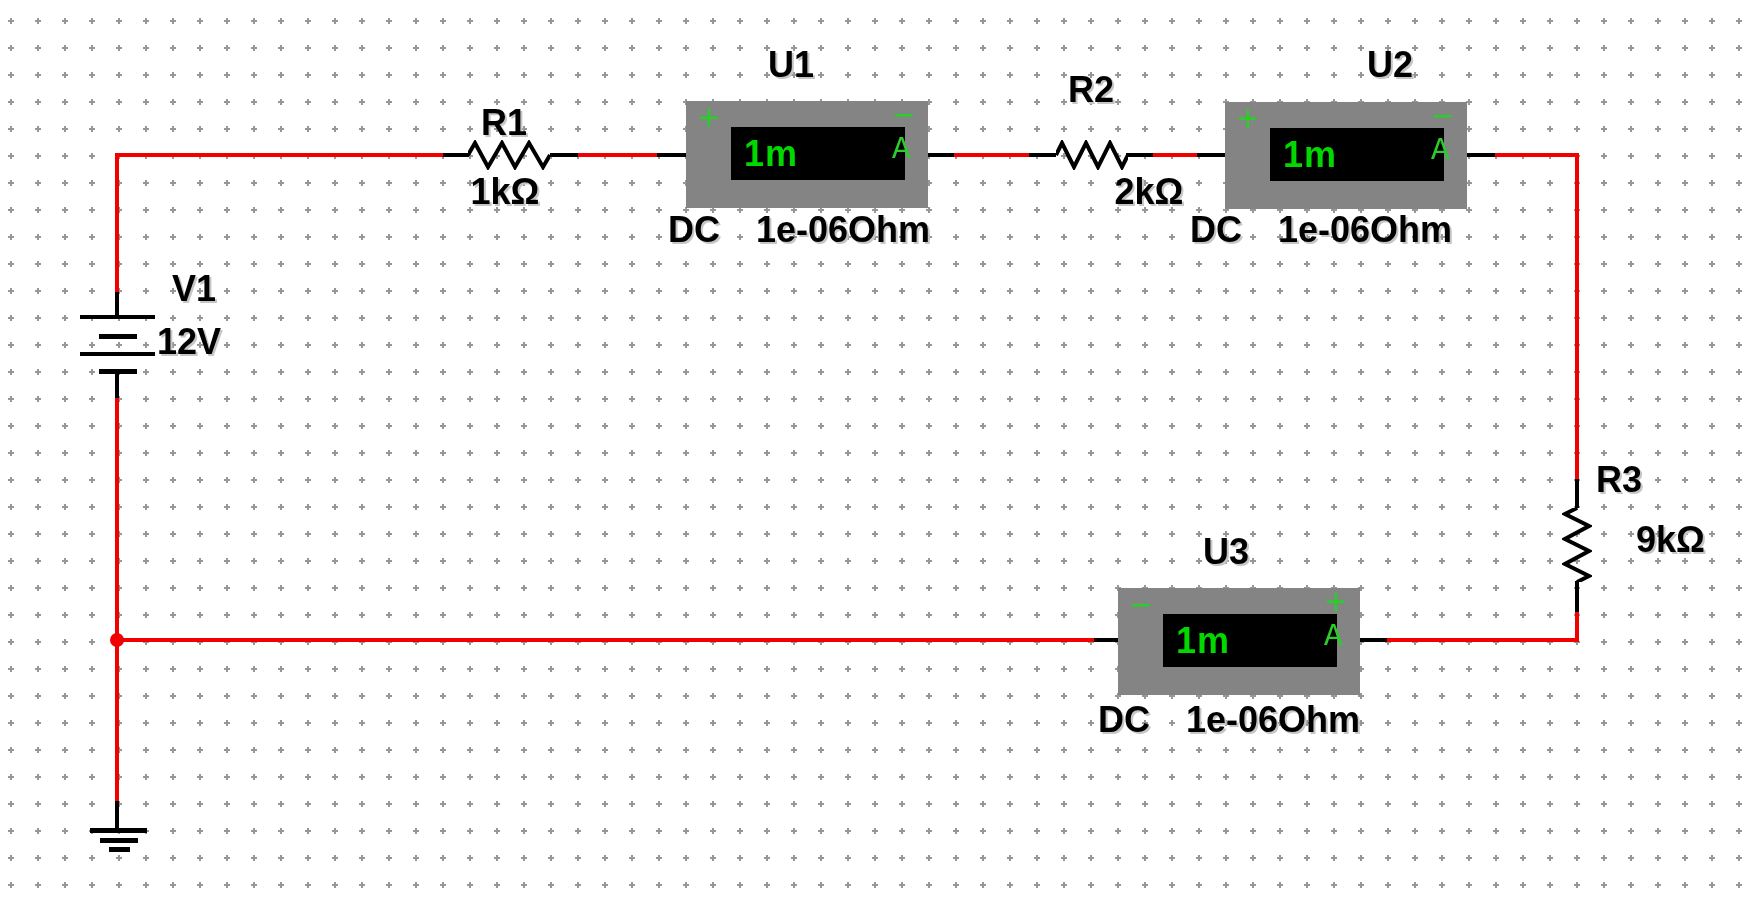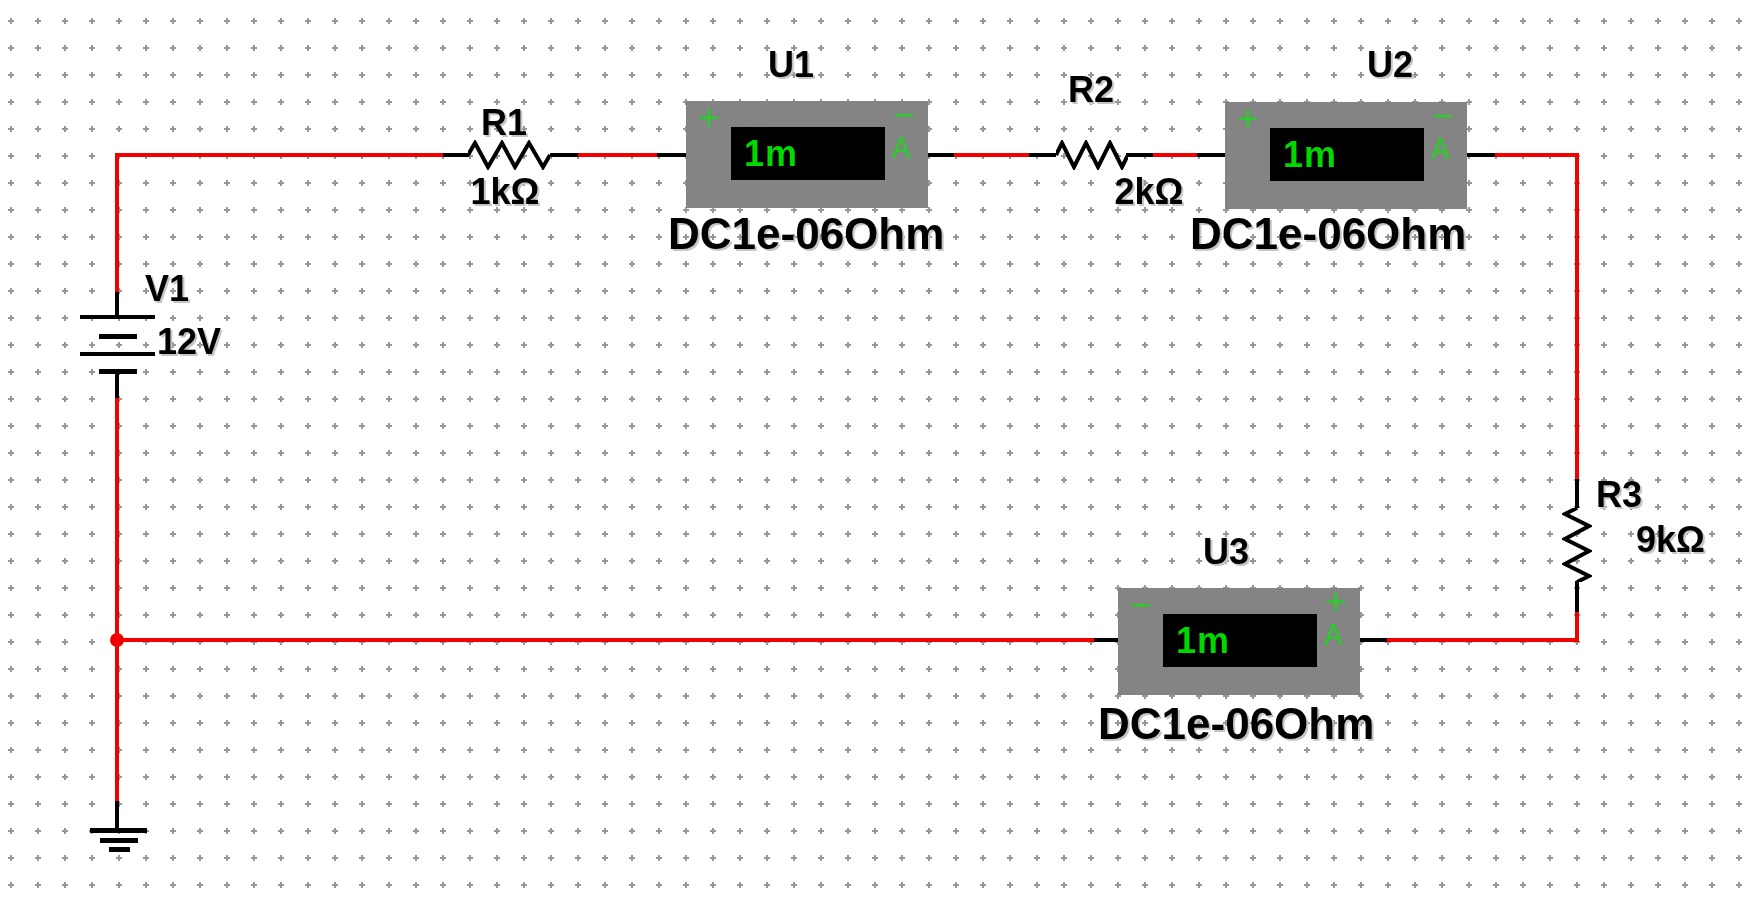--- a/index.html
+++ b/index.html
@@ -17,34 +17,34 @@
     background-size:27px 27px;
     font-family:"Liberation Sans",sans-serif;
   }
   .w{position:absolute;}
   .r{background:var(--wire-red,#f00000);}
   .k{background:var(--lead-black,#000000);}
   .plate{position:absolute;background:var(--lead-black,#000);}
   .rsvg{position:absolute;}
   .rsvg path{fill:none;stroke:var(--lead-black,#000);stroke-width:4px;stroke-linejoin:miter;stroke-linecap:butt;}
   .meter{position:absolute;width:242px;height:107px;background:var(--meter-gray,#848484);}
-  .display{position:absolute;left:45px;top:26px;width:154px;height:53px;background:var(--display-black,#000);}
+  .display{position:absolute;left:45px;top:26px;width:174px;height:53px;background:var(--display-black,#000);}
   .reading{display:block;padding-left:13px;line-height:53px;font-size:36px;font-weight:bold;
            color:var(--reading-green,#00d800);letter-spacing:1px;}
   .mark{position:absolute;color:var(--meter-green,#2bcc2b);font-family:"Liberation Mono",monospace;
         font-size:36px;line-height:32px;font-weight:normal;}
   .mark-left{left:12px;top:4px;}
   .mark-right{left:207px;top:1px;}
   .mark-a{position:absolute;left:206px;top:33px;color:var(--meter-green,#2bcc2b);
           font-family:"Liberation Mono",monospace;font-size:31px;line-height:31px;}
   .lbl{position:absolute;color:var(--label-black,#000);font-size:36px;font-weight:bold;line-height:1;
        white-space:nowrap;text-shadow:2px 2px 0 #c6c6c6;}
   .lbl-c{transform:translateX(-50%);}
-  .dcline{position:absolute;display:flex;color:var(--label-black,#000);
-          font-size:44px;font-weight:bold;line-height:1;white-space:nowrap;text-shadow:2px 2px 0 #c6c6c6;}
+  .dcline{position:absolute;display:flex;gap:36px;color:var(--label-black,#000);
+          font-size:36px;font-weight:bold;line-height:1;white-space:nowrap;text-shadow:2px 2px 0 #c6c6c6;}
   .dot{position:absolute;width:14px;height:14px;border-radius:50%;background:var(--wire-red,#f00000);}
 </style>
 </head>
 <body>
 
 <div class="canvas">
 
   <div class="w r" style="left:115px;top:155px;width:4px;height:139px"></div>
   <div class="w r" style="left:115px;top:396px;width:4px;height:409px"></div>
   <div class="w r" style="left:115px;top:153px;width:330px;height:4px"></div>
@@ -74,21 +74,21 @@
   <div class="w k" style="left:1358px;top:638px;width:29px;height:4px"></div>
 
   <div class="dot" style="left:110px;top:633px"></div>
 
   <div>
     <div class="plate" style="left:80px;top:315px;width:75px;height:4px"></div>
     <div class="plate" style="left:99px;top:334px;width:38px;height:5px"></div>
     <div class="plate" style="left:80px;top:352px;width:75px;height:4px"></div>
     <div class="plate" style="left:99px;top:369px;width:38px;height:5px"></div>
   </div>
-  <div class="lbl" style="left:145px;top:271px">V1</div>
+  <div class="lbl" style="left:172px;top:271px">V1</div>
   <div class="lbl" style="left:157px;top:324px">12V</div>
 
   <div>
     <div class="plate" style="left:90px;top:828px;width:57px;height:5px"></div>
     <div class="plate" style="left:100px;top:838px;width:38px;height:5px"></div>
     <div class="plate" style="left:109px;top:847px;width:21px;height:5px"></div>
   </div>
 
   <svg class="rsvg" style="left:468px;top:140px" width="82" height="30" viewBox="0 0 82 30">
     <path d="M0,15 L7,3 L20,27 L34,3 L47,27 L61,3 L75,27 L82,15"></path>
@@ -98,21 +98,21 @@
 
   <svg class="rsvg" style="left:1056px;top:140px" width="72" height="30" viewBox="0 0 72 30">
     <path d="M0,15 L6,3 L18,27 L30,3 L42,27 L54,3 L66,27 L72,15"></path>
   </svg>
   <div class="lbl lbl-c" style="left:1091px;top:72px">R2</div>
   <div class="lbl lbl-c" style="left:1149px;top:174px">2kΩ</div>
 
   <svg class="rsvg" style="left:1562px;top:508px" width="30" height="74" viewBox="0 0 30 74">
     <path d="M15,0 L3,6 L27,18 L3,31 L27,43 L3,56 L27,68 L15,74"></path>
   </svg>
-  <div class="lbl" style="left:1596px;top:477px">R3</div>
+  <div class="lbl" style="left:1596px;top:462px">R3</div>
   <div class="lbl" style="left:1636px;top:522px">9kΩ</div>
 
   <div class="lbl lbl-c" style="left:791px;top:47px">U1</div>
   <div class="meter" style="left:686px;top:101px">
     <span class="mark mark-left">+</span>
     <span class="mark mark-right">−</span>
     <div class="display">
       <span class="reading">1m</span>
     </div>
     <span class="mark-a">A</span>

